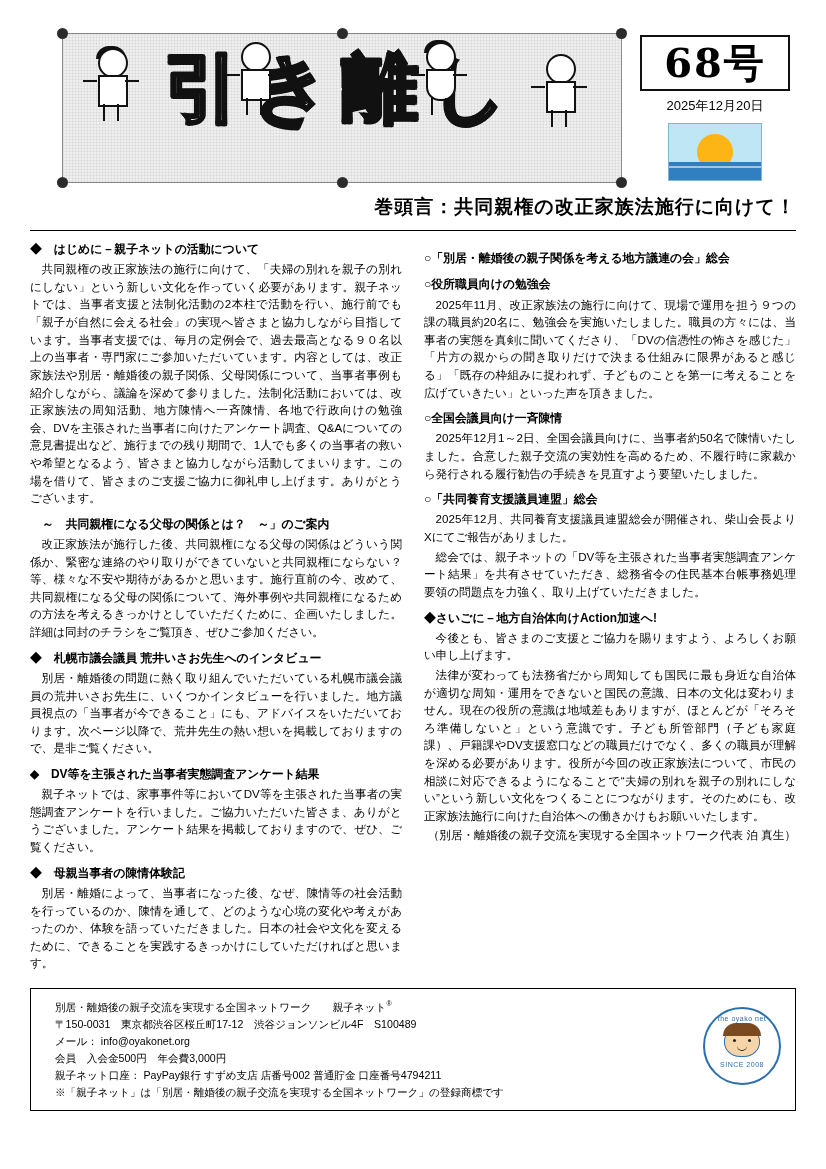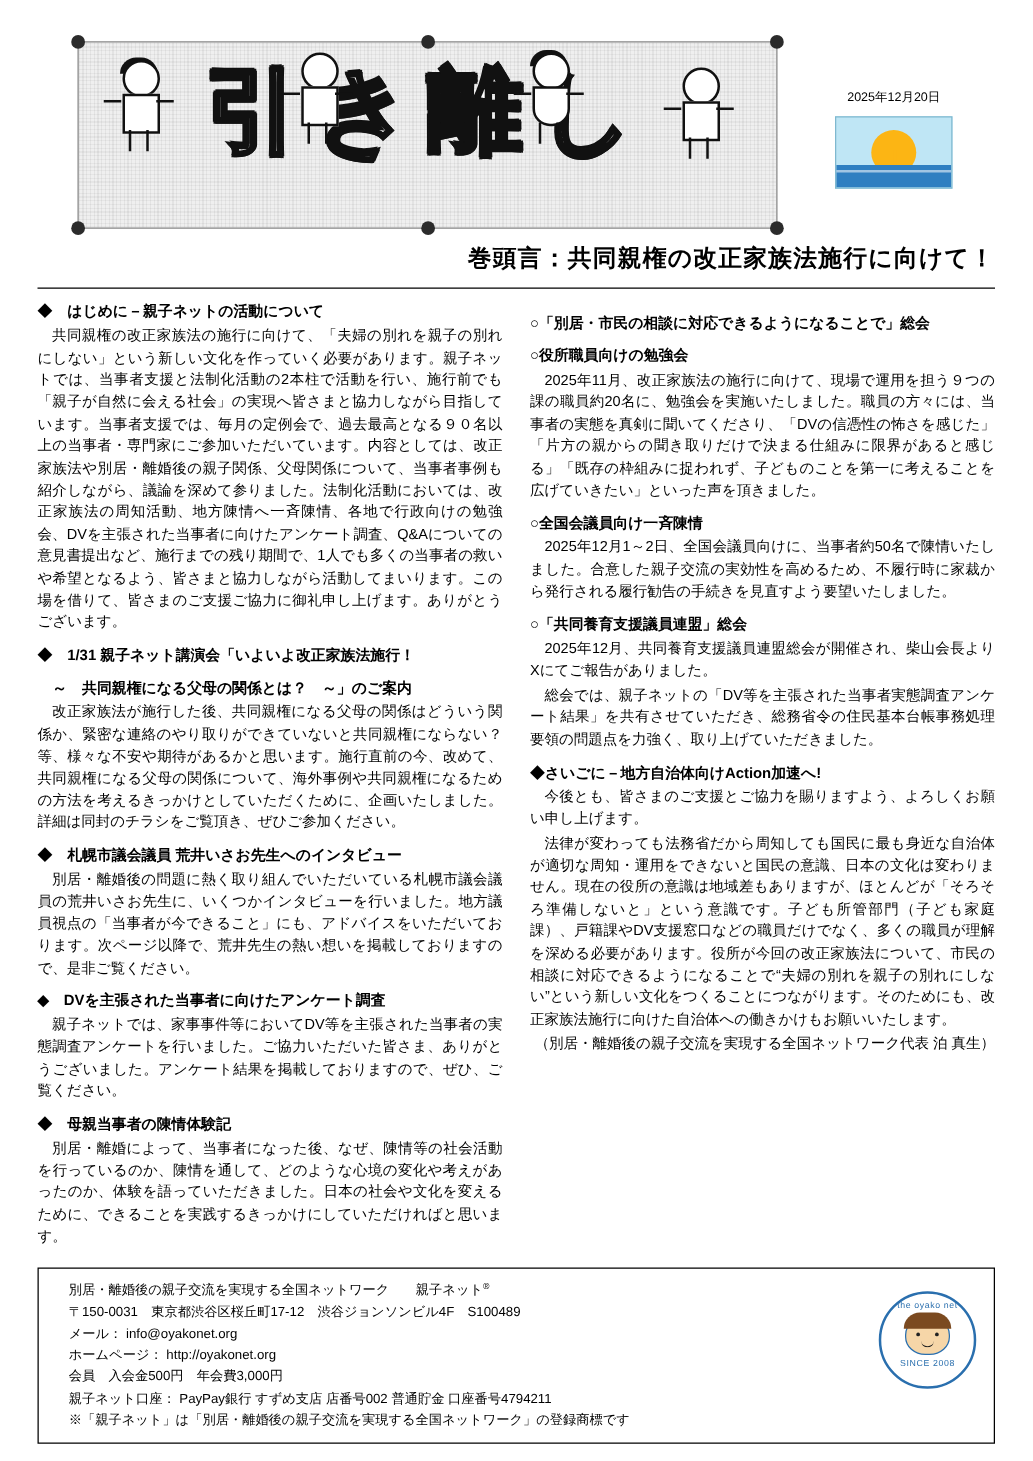--- a/index.html
+++ b/index.html
@@ -131,21 +131,21 @@
   .issue-num {
     border: 2px solid #111;
     font-family: "DejaVu Serif", serif;
     font-weight: bold;
     font-size: 40px;
     line-height: 52px;
     letter-spacing: 2px;
   }
   .issue-date {
     margin-top: 6px;
-    font-size: 10px;
+    font-size: 13px;
     text-align: center;
   }
   .sun-art {
     position: relative;
     margin: 8px auto 0;
     width: 92px;
     height: 56px;
     background: #bfe6f5;
     border: 1px solid #7fb8cf;
     overflow: hidden;
@@ -336,55 +336,55 @@
         <span class="fig-head"></span>
         <span class="fig-body"></span>
           <span class="fig-arm-l"></span>
           <span class="fig-arm-r"></span>
         <span class="fig-leg-l"></span>
           <span class="fig-leg-r"></span>
       </div>
     </div>
 
     <div class="issue-box">
+      <div class="issue-num">68号</div>
       <div class="issue-date">2025年12月20日</div>
       <div class="sun-art">
         <span class="sun-ball"></span>
         <span class="sun-ray" style="transform:rotate(0deg) translateY(0)"></span>
         <span class="sea"></span>
       </div>
     </div>
   </div>
 
   <div class="headline">巻頭言：共同親権の改正家族法施行に向けて！</div>
   <hr class="hr-main">
 
   <div class="columns">
     <div class="col">
 
       <div class="sec-head first">◆　はじめに－親子ネットの活動について</div>
       <p class="para">共同親権の改正家族法の施行に向けて、「夫婦の別れを親子の別れにしない」という新しい文化を作っていく必要があります。親子ネットでは、当事者支援と法制化活動の2本柱で活動を行い、施行前でも「親子が自然に会える社会」の実現へ皆さまと協力しながら目指しています。当事者支援では、毎月の定例会で、過去最高となる９０名以上の当事者・専門家にご参加いただいています。内容としては、改正家族法や別居・離婚後の親子関係、父母関係について、当事者事例も紹介しながら、議論を深めて参りました。法制化活動においては、改正家族法の周知活動、地方陳情へ一斉陳情、各地で行政向けの勉強会、DVを主張された当事者に向けたアンケート調査、Q&amp;Aについての意見書提出など、施行までの残り期間で、1人でも多くの当事者の救いや希望となるよう、皆さまと協力しながら活動してまいります。この場を借りて、皆さまのご支援ご協力に御礼申し上げます。ありがとうございます。</p>
 
-      <div class="sec-head">◆　1/31 親子ネット講演会「いよいよ改正家族法施行！</div>
       <div class="sec-head indent2">～　共同親権になる父母の関係とは？　～」のご案内</div>
       <p class="para">改正家族法が施行した後、共同親権になる父母の関係はどういう関係か、緊密な連絡のやり取りができていないと共同親権にならない？等、様々な不安や期待があるかと思います。施行直前の今、改めて、共同親権になる父母の関係について、海外事例や共同親権になるための方法を考えるきっかけとしていただくために、企画いたしました。詳細は同封のチラシをご覧頂き、ぜひご参加ください。</p>
 
       <div class="sec-head">◆　札幌市議会議員 荒井いさお先生へのインタビュー</div>
       <p class="para">別居・離婚後の問題に熱く取り組んでいただいている札幌市議会議員の荒井いさお先生に、いくつかインタビューを行いました。地方議員視点の「当事者が今できること」にも、アドバイスをいただいております。次ページ以降で、荒井先生の熱い想いを掲載しておりますので、是非ご覧ください。</p>
 
-      <div class="sec-head">◆　DVを主張された当事者に向けたアンケート調査</div>
+      <div class="sec-head">◆　DV等を主張された当事者実態調査アンケート結果</div>
       <p class="para">親子ネットでは、家事事件等においてDV等を主張された当事者の実態調査アンケートを行いました。ご協力いただいた皆さま、ありがとうございました。アンケート結果を掲載しておりますので、ぜひ、ご覧ください。</p>
 
       <div class="sec-head">◆　母親当事者の陳情体験記</div>
       <p class="para">別居・離婚によって、当事者になった後、なぜ、陳情等の社会活動を行っているのか、陳情を通して、どのような心境の変化や考えがあったのか、体験を語っていただきました。日本の社会や文化を変えるために、できることを実践するきっかけにしていただければと思います。</p>
     </div>
 
     <div class="col">
 
-      <div class="sec-head">○「別居・市民の相談に対応できるようになることで」総会</div>
+      <div class="sec-head">○「別居・離婚後の親子関係を考える地方議連の会」総会</div>
 
       <div class="sec-head">○役所職員向けの勉強会</div>
       <p class="para">2025年11月、改正家族法の施行に向けて、現場で運用を担う９つの課の職員約20名に、勉強会を実施いたしました。職員の方々には、当事者の実態を真剣に聞いてくださり、「DVの信憑性の怖さを感じた」「片方の親からの聞き取りだけで決まる仕組みに限界があると感じる」「既存の枠組みに捉われず、子どものことを第一に考えることを広げていきたい」といった声を頂きました。</p>
 
       <div class="sec-head">○全国会議員向け一斉陳情</div>
       <p class="para">2025年12月1～2日、全国会議員向けに、当事者約50名で陳情いたしました。合意した親子交流の実効性を高めるため、不履行時に家裁から発行される履行勧告の手続きを見直すよう要望いたしました。</p>
 
       <div class="sec-head">○「共同養育支援議員連盟」総会</div>
       <p class="para">2025年12月、共同養育支援議員連盟総会が開催され、柴山会長よりXにてご報告がありました。</p>
       <p class="para">総会では、親子ネットの「DV等を主張された当事者実態調査アンケート結果」を共有させていただき、総務省令の住民基本台帳事務処理要領の問題点を力強く、取り上げていただきました。</p>
@@ -393,21 +393,20 @@
       <p class="para">今後とも、皆さまのご支援とご協力を賜りますよう、よろしくお願い申し上げます。</p>
       <p class="para">法律が変わっても法務省だから周知しても国民に最も身近な自治体が適切な周知・運用をできないと国民の意識、日本の文化は変わりません。現在の役所の意識は地域差もありますが、ほとんどが「そろそろ準備しないと」という意識です。子ども所管部門（子ども家庭課）、戸籍課やDV支援窓口などの職員だけでなく、多くの職員が理解を深める必要があります。役所が今回の改正家族法について、市民の相談に対応できるようになることで“夫婦の別れを親子の別れにしない”という新しい文化をつくることにつながります。そのためにも、改正家族法施行に向けた自治体への働きかけもお願いいたします。</p>
       <p class="para" style="text-align:right;text-indent:0">（別居・離婚後の親子交流を実現する全国ネットワーク代表 泊 真生）</p>
     </div>
   </div>
 
   <div class="footer-box">
     <div class="line"><span>別居・離婚後の親子交流を実現する全国ネットワーク　　親子ネット</span><span class="reg-mark">®</span></div>
     <div class="line">〒150-0031　東京都渋谷区桜丘町17-12　渋谷ジョンソンビル4F　S100489</div>
     <div class="line">メール： info@oyakonet.org</div>
-    <div class="line">ホームページ： http://oyakonet.org</div>
     <div class="line">会員　入会金500円　年会費3,000円</div>
     <div class="line">親子ネット口座： PayPay銀行 すずめ支店 店番号002 普通貯金 口座番号4794211</div>
     <div class="line">※「親子ネット」は「別居・離婚後の親子交流を実現する全国ネットワーク」の登録商標です</div>
 
     <div class="footer-stamp">
       <div class="stamp-top">the oyako net</div>
       <div class="stamp-face">
         <span class="stamp-hair"></span>
         <span class="stamp-eye l"></span>
         <span class="stamp-eye r"></span>

